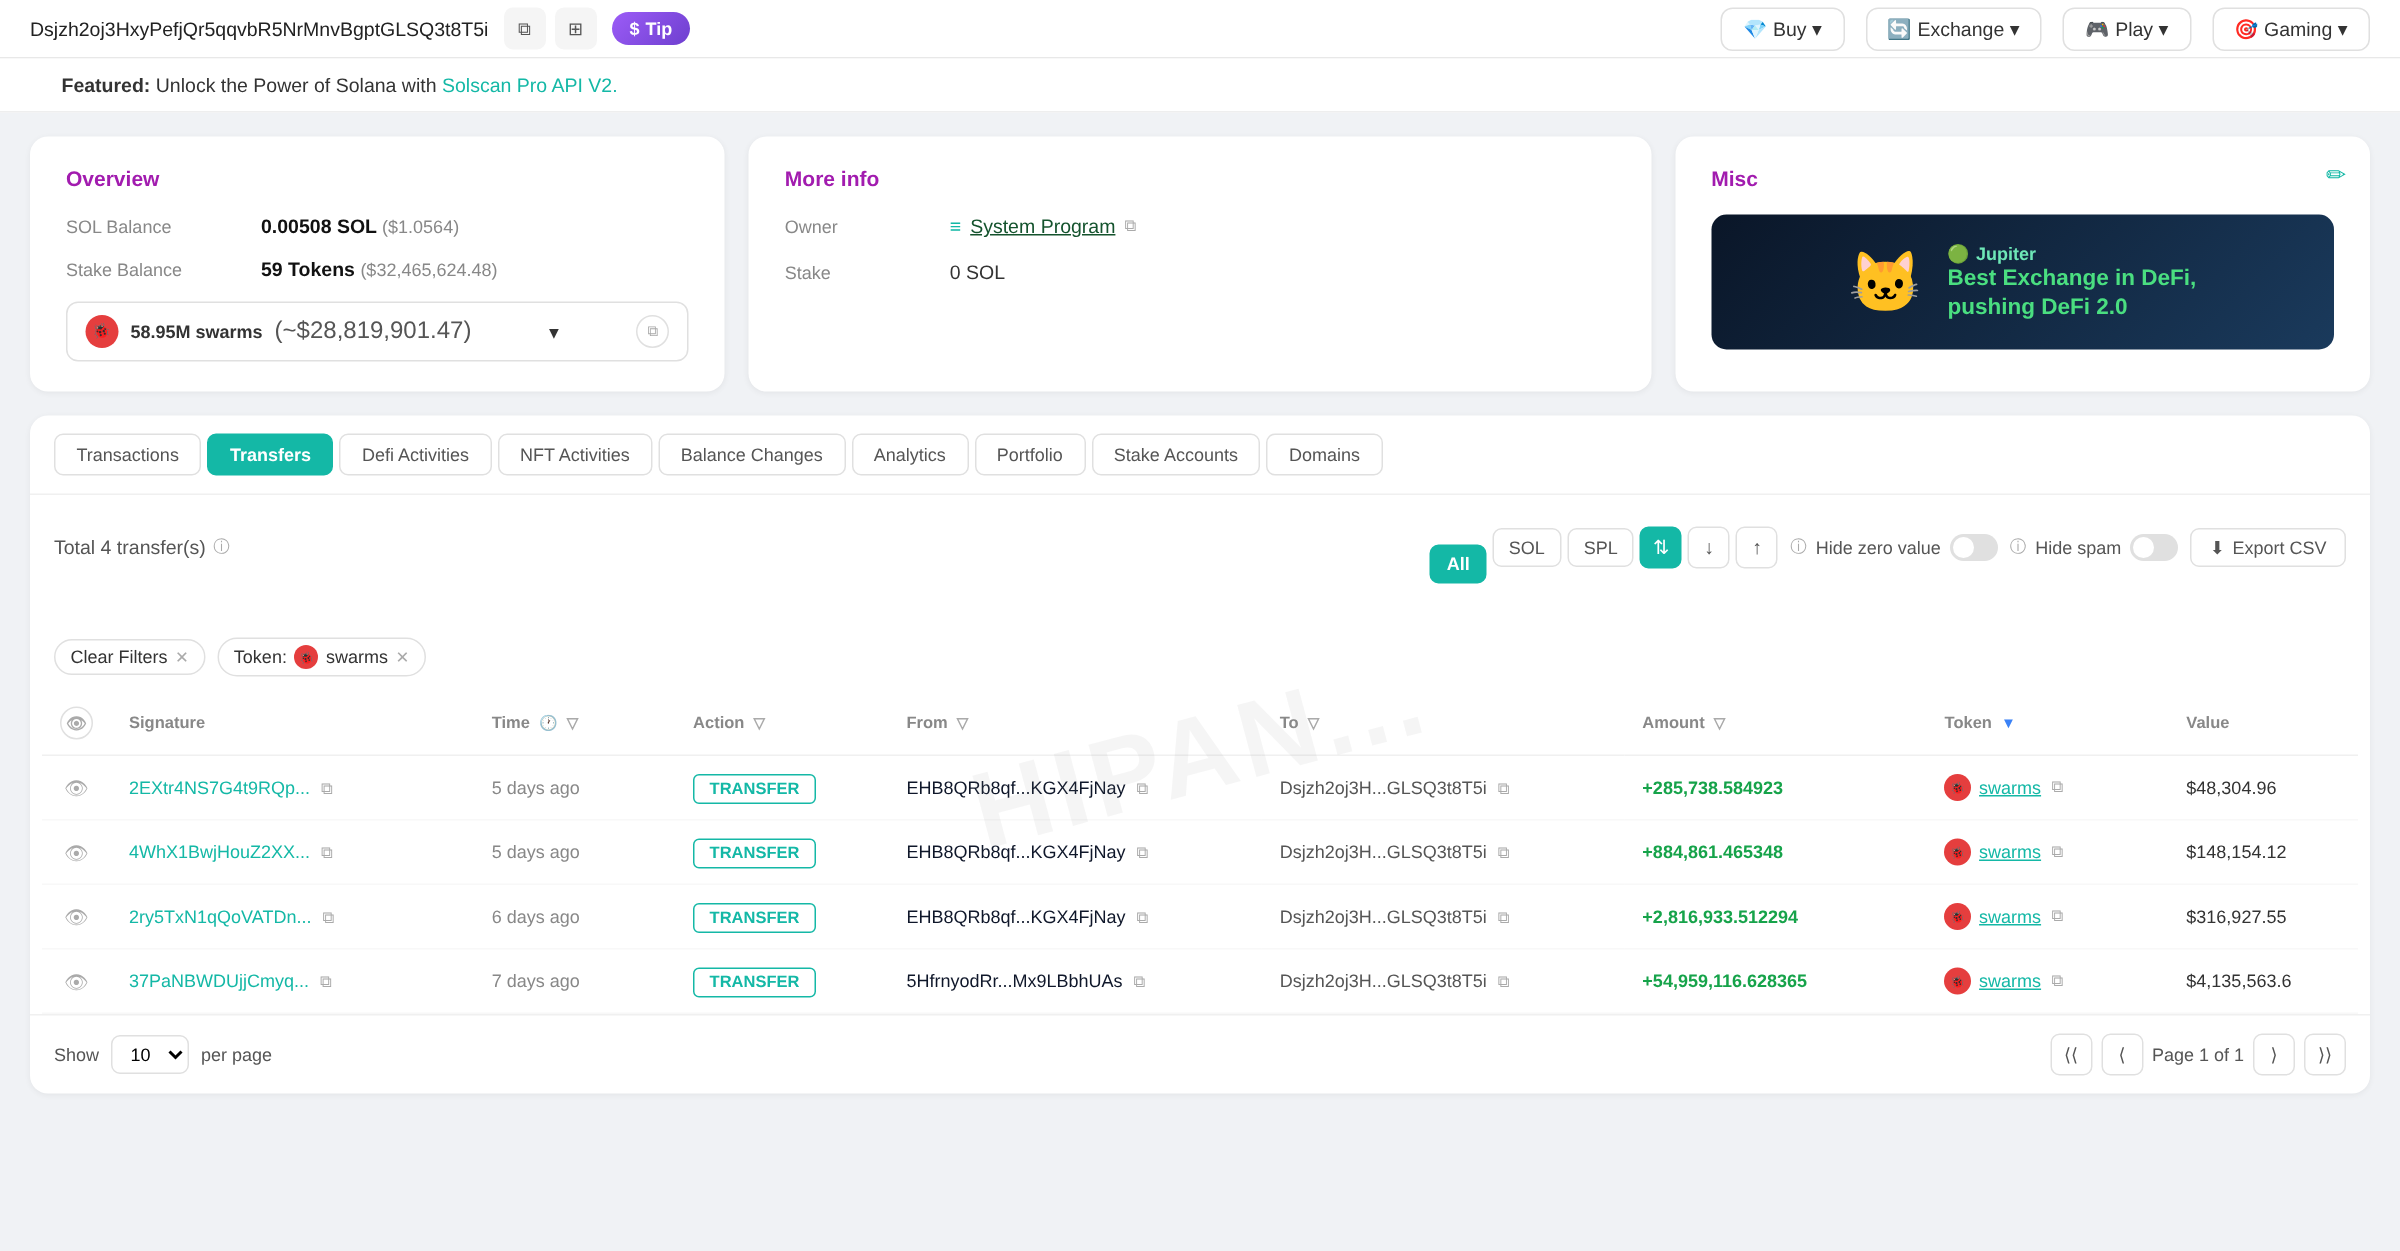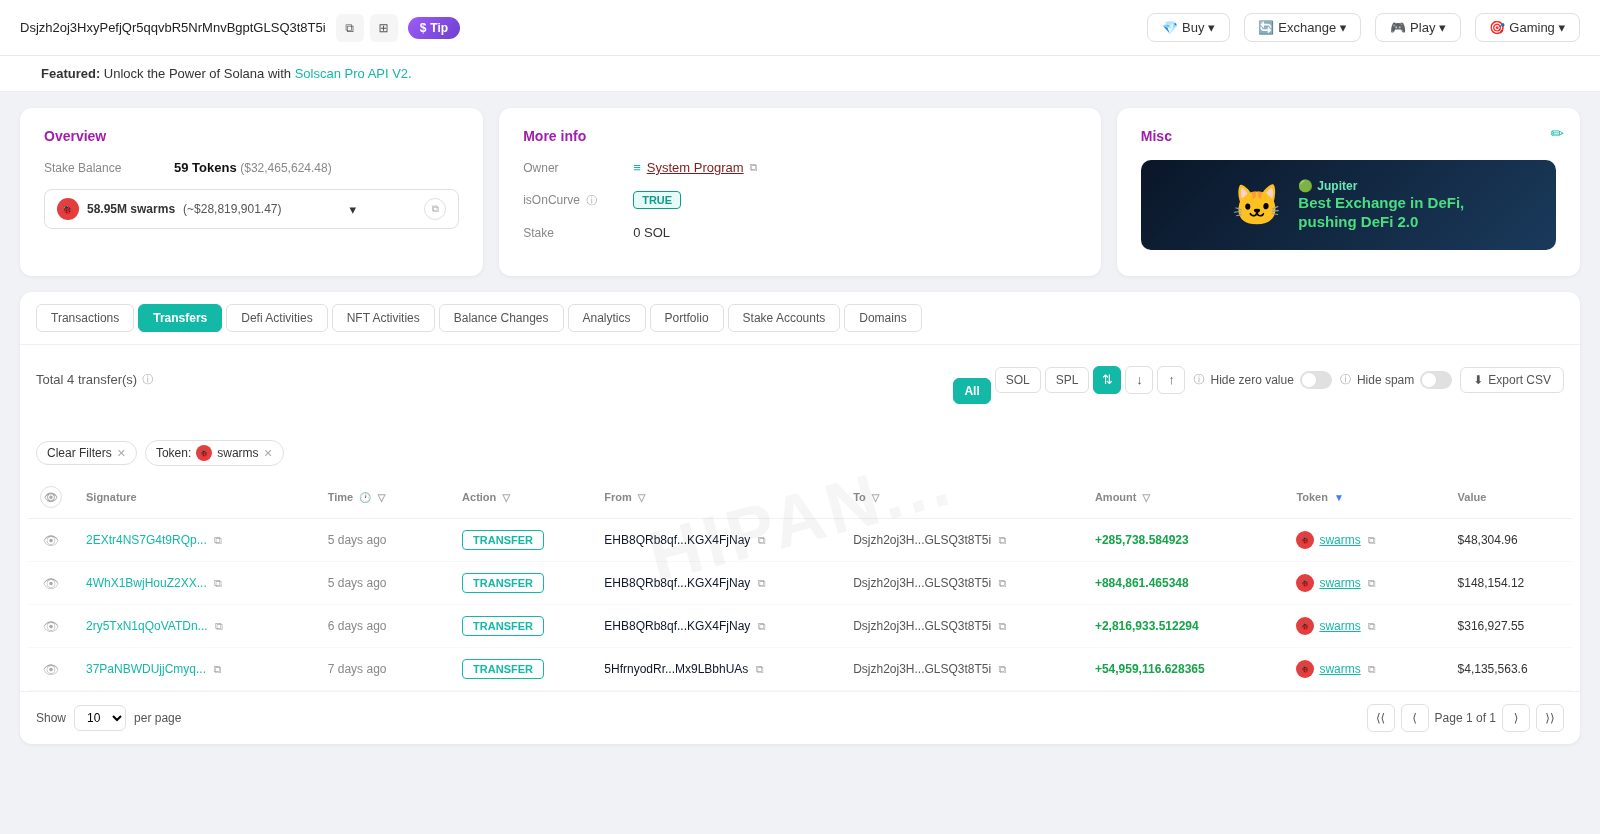--- a/index.html
+++ b/index.html
@@ -1,19 +1,19 @@
 <!DOCTYPE html>
 <html><head>
   <meta charset="utf-8">
   <style>
     * { box-sizing: border-box; margin: 0; padding: 0; }
     body { font-family: -apple-system, BlinkMacSystemFont, 'Segoe UI', sans-serif; background: #f0f2f5; font-size: 13px; color: #333; }
 
     
-    .topbar { display: flex; align-items: center; justify-content: space-between; background: #fff; padding: 0 20px; height: 56px; border-bottom: 1px solid #e8e8e8; }
+    .topbar { display: flex; align-items: center; justify-content: space-between; background: #fff; padding: 0 20px; height: 39px; border-bottom: 1px solid #e8e8e8; }
     .topbar-left { display: flex; align-items: center; gap: 10px; font-size: 13px; font-weight: 500; color: #222; }
     .topbar-icons { display: flex; gap: 6px; }
     .topbar-icon-btn { width: 28px; height: 28px; background: #f5f5f5; border-radius: 6px; display: flex; align-items: center; justify-content: center; cursor: pointer; font-size: 12px; color: #555; }
     .tip-badge { background: linear-gradient(135deg, #9c5cf7, #6e3fcf); color: #fff; border-radius: 20px; padding: 4px 12px; font-size: 12px; font-weight: 600; display: flex; align-items: center; gap: 4px; cursor: pointer; }
     .topbar-right { display: flex; gap: 14px; }
     .nav-btn { background: #fff; border: 1px solid #e0e0e0; border-radius: 8px; padding: 6px 14px; font-size: 13px; font-weight: 500; cursor: pointer; display: flex; align-items: center; gap: 5px; color: #333; }
 
     
     .featured-bar { background: #fff; padding: 10px 20px; font-size: 13px; border-bottom: 1px solid #eee; }
     .featured-bar .featured-label { font-weight: 700; padding-left: 21px; }
@@ -33,27 +33,27 @@
 
     
     .info-row { display: flex; align-items: center; margin-bottom: 14px; }
     .info-label { width: 130px; color: #888; font-size: 12px; }
     .info-value { font-weight: 600; font-size: 13px; color: #111; }
     .info-sub { font-weight: 400; color: #888; font-size: 12px; }
     .token-selector { display: flex; align-items: center; justify-content: space-between; border: 1px solid #e0e0e0; border-radius: 8px; padding: 8px 12px; margin-top: 8px; cursor: pointer; }
     .token-selector-left { display: flex; align-items: center; gap: 8px; }
     .token-icon { width: 22px; height: 22px; border-radius: 50%; background: #e53e3e; display: flex; align-items: center; justify-content: center; font-size: 10px; }
     .token-name { font-weight: 600; font-size: 12px; }
-    .token-value { font-size: 12px; color: #555; }
+    .token-value { font-size: 16px; color: #555; }
 
     
     .more-info-row { display: flex; align-items: center; margin-bottom: 16px; }
     .more-info-label { width: 110px; color: #888; font-size: 12px; }
     .more-info-value { display: flex; align-items: center; gap: 6px; font-size: 13px; }
-    .system-program-link { color: #7f1d1d; font-weight: 500; cursor: pointer; display: flex; align-items: center; gap: 5px; }
+    .system-program-link { color: #14532d; font-weight: 500; cursor: pointer; display: flex; align-items: center; gap: 5px; }
     .true-badge { background: #e6faf8; color: #0f9d8a; border: 1px solid #0f9d8a; border-radius: 4px; padding: 2px 8px; font-size: 11px; font-weight: 600; }
     .copy-icon { color: #aaa; cursor: pointer; font-size: 11px; }
 
     
     .misc-edit-icon { position: absolute; top: 16px; right: 16px; color: #14b8a6; cursor: pointer; font-size: 16px; }
     .misc-banner { border-radius: 10px; overflow: hidden; width: 100%; height: 90px; background: linear-gradient(135deg, #0a1628, #1a3a5c); display: flex; align-items: center; justify-content: center; position: relative; }
     .misc-banner-content { display: flex; align-items: center; gap: 16px; padding: 0 16px; }
     .misc-banner-text { color: #fff; }
     .misc-banner-brand { font-size: 12px; color: #6ee7b7; font-weight: 600; display: flex; align-items: center; gap: 4px; }
     .misc-banner-headline { font-size: 15px; font-weight: 700; color: #4ade80; line-height: 1.3; }
@@ -153,20 +153,27 @@
   <a class="featured-link" href="#">Solscan Pro API V2.</a>
 </div>
 
 <div class="main">
 
   <div class="cards-row">
 
     <div class="card card-overview">
       <div class="card-title">Overview</div>
       <div class="info-row">
+        <div class="info-label">SOL Balance</div>
+        <div class="info-value">
+          <span>0.00508 SOL</span>
+          <span class="info-sub">($1.0564)</span>
+        </div>
+      </div>
+      <div class="info-row">
         <div class="info-label">Stake Balance</div>
         <div class="info-value">
           <span>59 Tokens</span>
           <span class="info-sub">($32,465,624.48)</span>
         </div>
       </div>
       <div class="token-selector">
         <div class="token-selector-left">
           <div class="token-icon">🐞</div>
           <span class="token-name">58.95M swarms</span>
@@ -178,29 +185,20 @@
     </div>
 
     <div class="card card-more-info">
       <div class="card-title">More info</div>
       <div class="more-info-row">
         <div class="more-info-label">Owner</div>
         <div class="more-info-value">
           <span style="color:#14b8a6; font-size:13px;">≡</span>
           <a class="system-program-link" href="#">System Program</a>
           <span class="copy-icon">⧉</span>
-        </div>
-      </div>
-      <div class="more-info-row">
-        <div class="more-info-label">
-          <span>isOnCurve</span>
-          <span style="color:#aaa; margin-left:3px; font-size:11px;">ⓘ</span>
-        </div>
-        <div class="more-info-value">
-          <span class="true-badge">TRUE</span>
         </div>
       </div>
       <div class="more-info-row">
         <div class="more-info-label">Stake</div>
         <div class="more-info-value">0 SOL</div>
       </div>
     </div>
 
     <div class="card card-misc">
       <div class="card-title">Misc</div>

